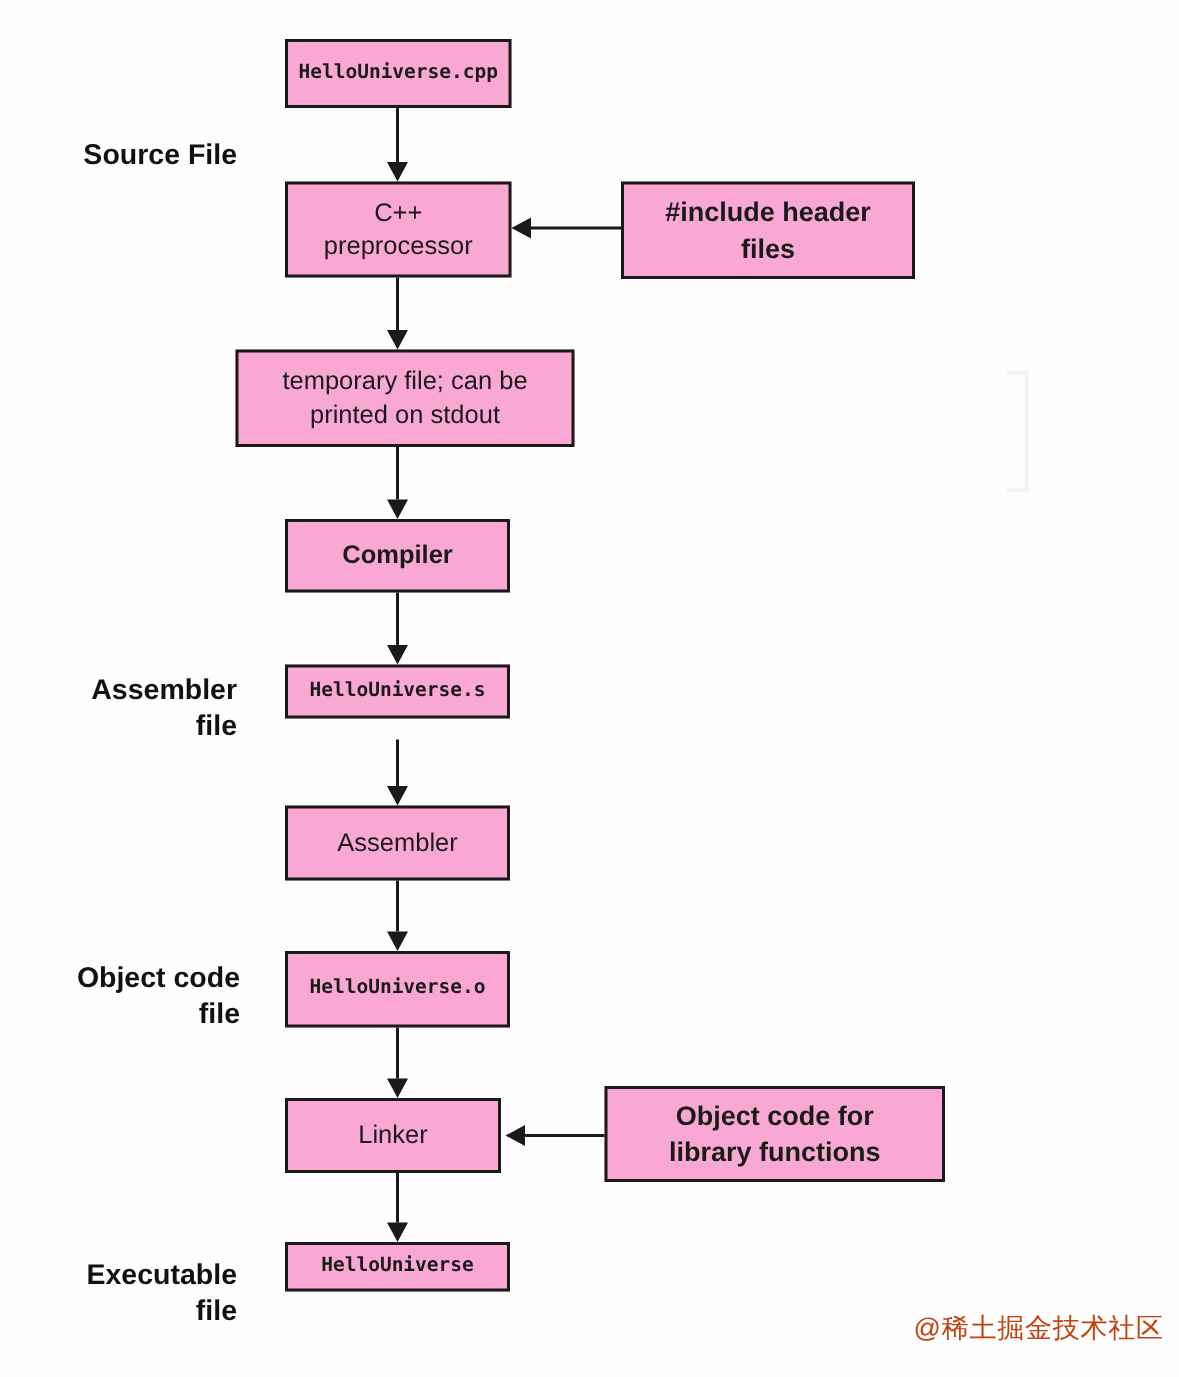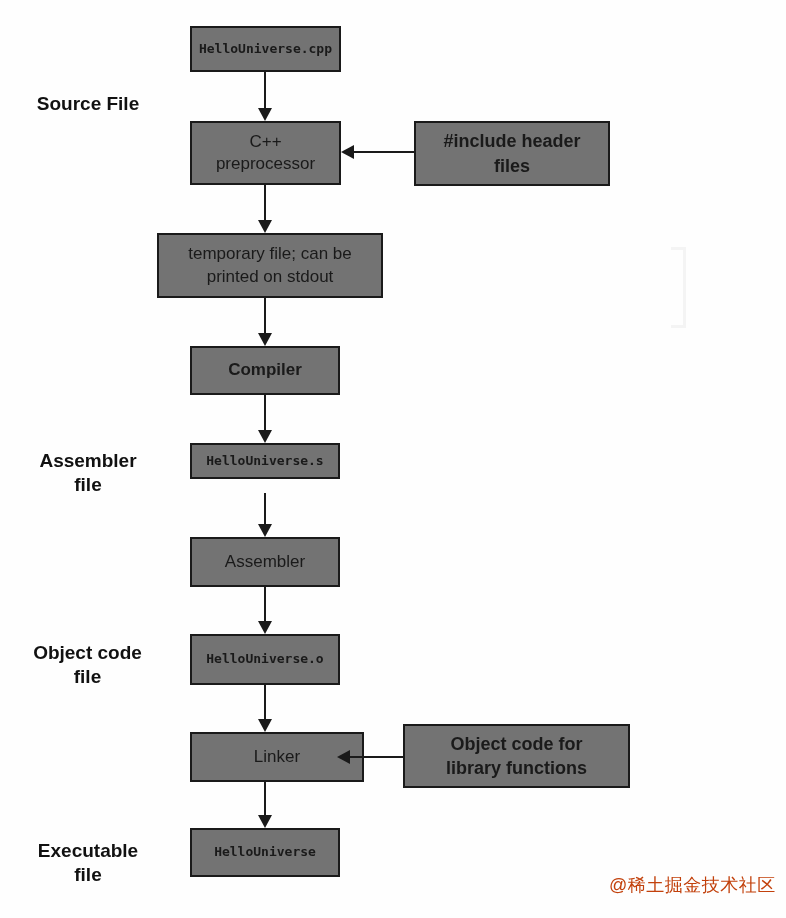--- a/index.html
+++ b/index.html
@@ -8,21 +8,21 @@
     width: 786px;
     height: 918px;
     background: #fefefe;
     font-family: "Liberation Sans", sans-serif;
     color: #1a1a1a;
     overflow: hidden;
   }
   .box {
     position: absolute;
     box-sizing: border-box;
-    background: #737373;
+    background: #f9a8d4;
     border: 2px solid #1a1a1a;
     display: flex;
     align-items: center;
     justify-content: center;
     text-align: center;
     font-size: 17px;
     line-height: 1.3;
     white-space: pre-line;
   }
   .mono {
@@ -34,21 +34,21 @@
   .ann {
     font-weight: bold;
     font-size: 18px;
     line-height: 1.35;
   }
   .side-label {
     position: absolute;
     font-weight: bold;
     font-size: 19px;
     line-height: 1.25;
-    text-align: center;
+    text-align: right;
     white-space: pre-line;
     color: #111;
   }
   
   .varrow {
     position: absolute;
     width: 2px;
     background: #1a1a1a;
   }
   .varrow::after {
@@ -110,23 +110,23 @@
 printed on stdout</div>
 
   <div class="box" style="left:190px; top:346px; width:150px; height:49px;font-weight:bold;">Compiler</div>
 
   <div class="box mono" style="left:190px; top:443px; width:150px; height:36px;">HelloUniverse.s</div>
 
   <div class="box" style="left:190px; top:537px; width:150px; height:50px;">Assembler</div>
 
   <div class="box mono" style="left:190px; top:634px; width:150px; height:51px;">HelloUniverse.o</div>
 
-  <div class="box" style="left:190px; top:732px; width:174px; height:50px;">Linker</div>
+  <div class="box" style="left:190px; top:732px; width:144px; height:50px;">Linker</div>
 
-  <div class="box mono" style="left:190px; top:828px; width:150px; height:49px;">HelloUniverse</div>
+  <div class="box mono" style="left:190px; top:828px; width:150px; height:33px;">HelloUniverse</div>
 
   <div class="box ann" style="left:414px; top:121px; width:196px; height:65px;">#include header
 files</div>
 
   <div class="box ann" style="left:403px; top:724px; width:227px; height:64px;">Object code for
 library functions</div>
 
   <div class="side-label" style="left:18px; top:92px;  width:140px;">Source File</div>
 
   <div class="side-label" style="left:18px; top:449px; width:140px;">Assembler

